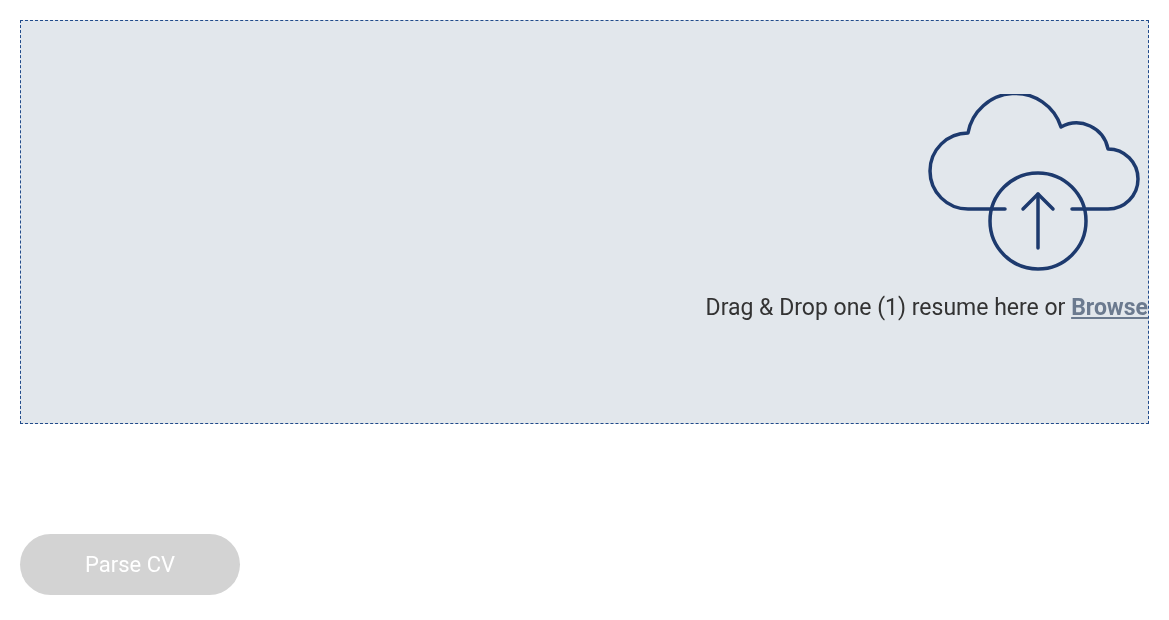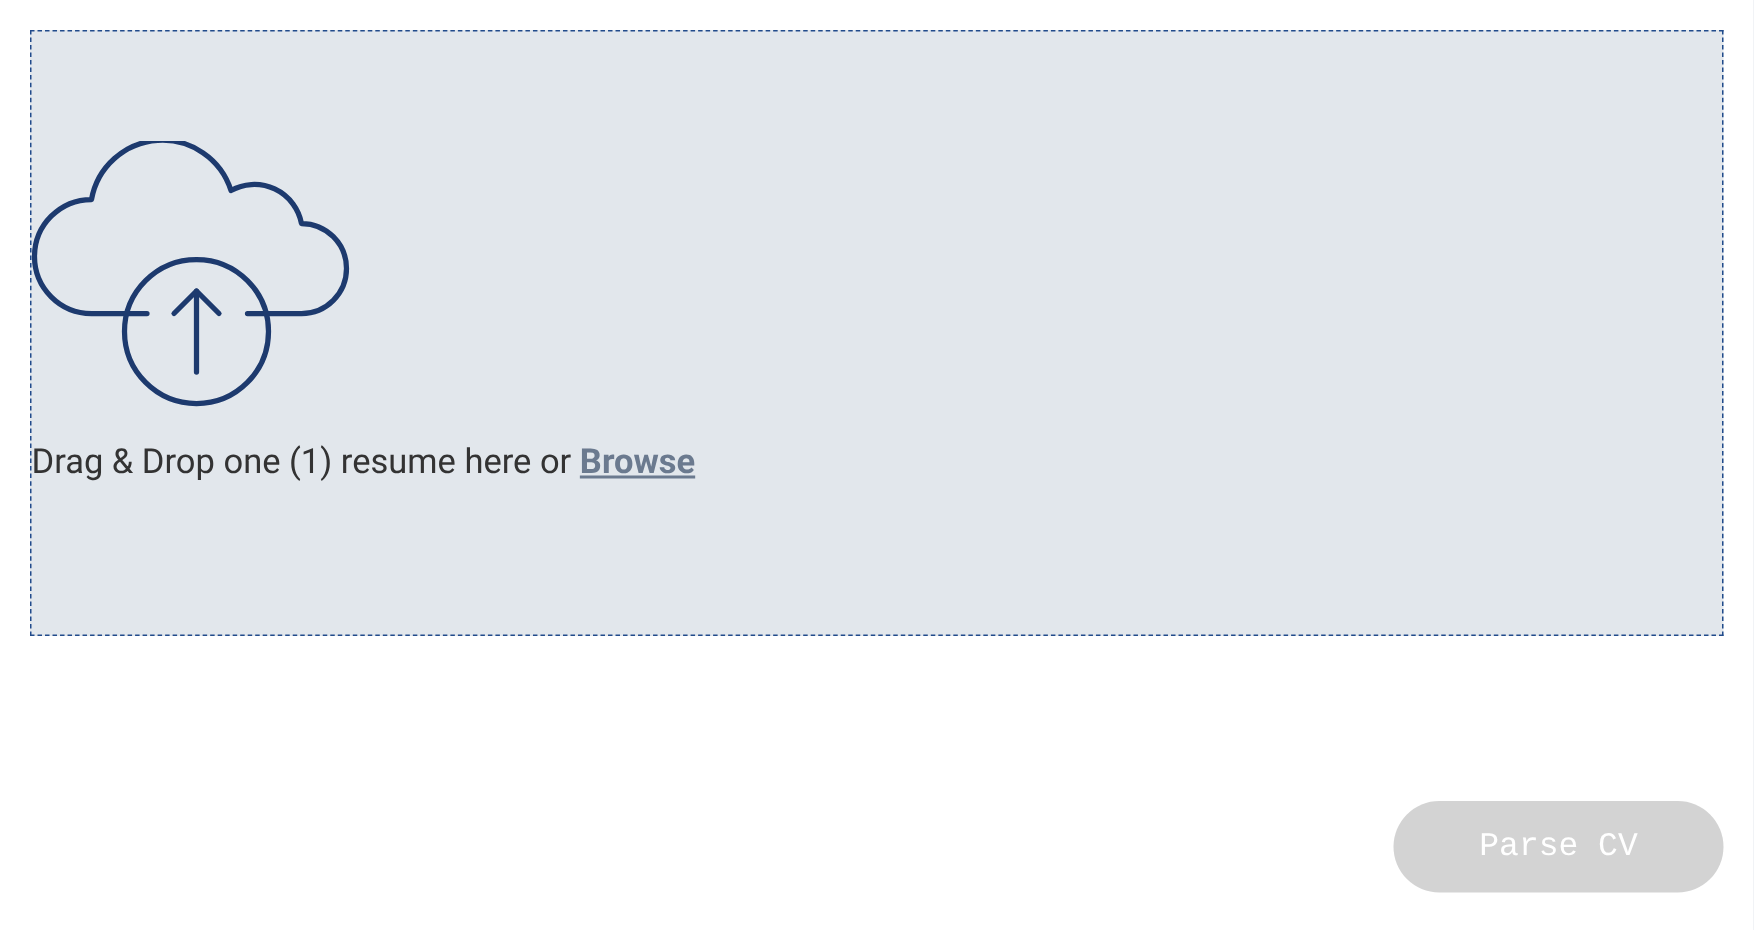--- a/index.html
+++ b/index.html
@@ -14,21 +14,21 @@
       height: 620px;
       padding: 20px;
     }
     .dropzone {
       width: 100%;
       height: 404px;
       border: 1px dashed #214b8b;
       background: #e2e7ec;
       display: flex;
       flex-direction: column;
-      align-items: flex-start;
+      align-items: flex-end;
       justify-content: center;
       cursor: pointer;
     }
     .cloud-icon {
       width: 220px;
       height: 180px;
       margin-bottom: 20px;
       margin-top: -30px;
     }
     .dropzone-text {
@@ -37,23 +37,22 @@
       text-align: center;
     }
     .browse-link {
       color: #6b7a8f;
       font-weight: 700;
       text-decoration: underline;
       cursor: pointer;
     }
     .button-container {
       display: flex;
-      justify-content: flex-end;
+      justify-content: flex-start;
       margin-top: 110px;
-      font-family: Liberation Mono, monospace;
     }
     .parse-button {
       background: #d3d3d3;
       color: #ffffff;
       border: none;
       border-radius: 35px;
       padding: 18px 50px;
       font-size: 22px;
       font-family: inherit;
       cursor: not-allowed;

